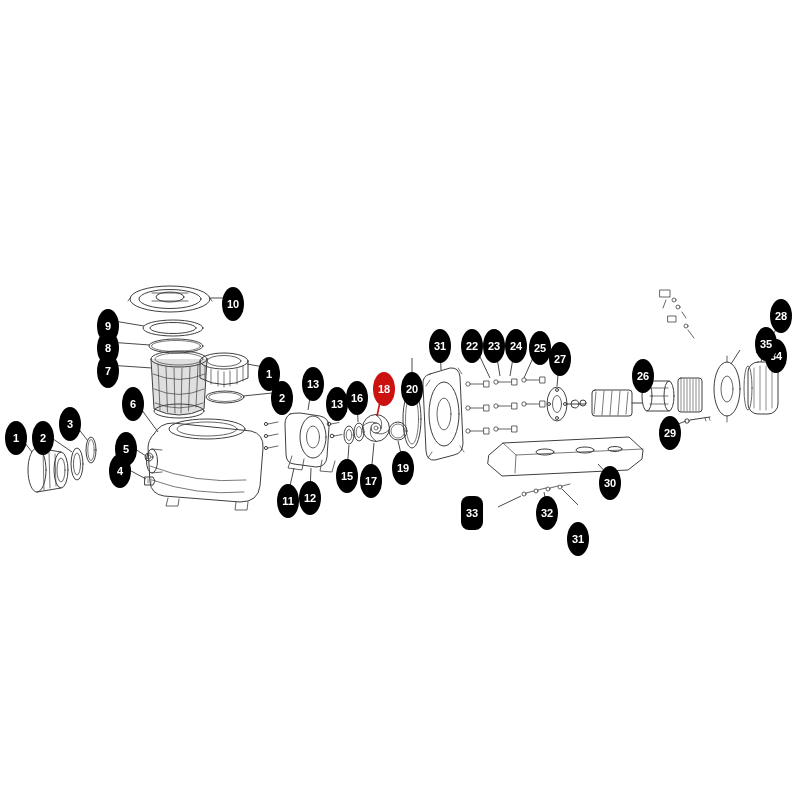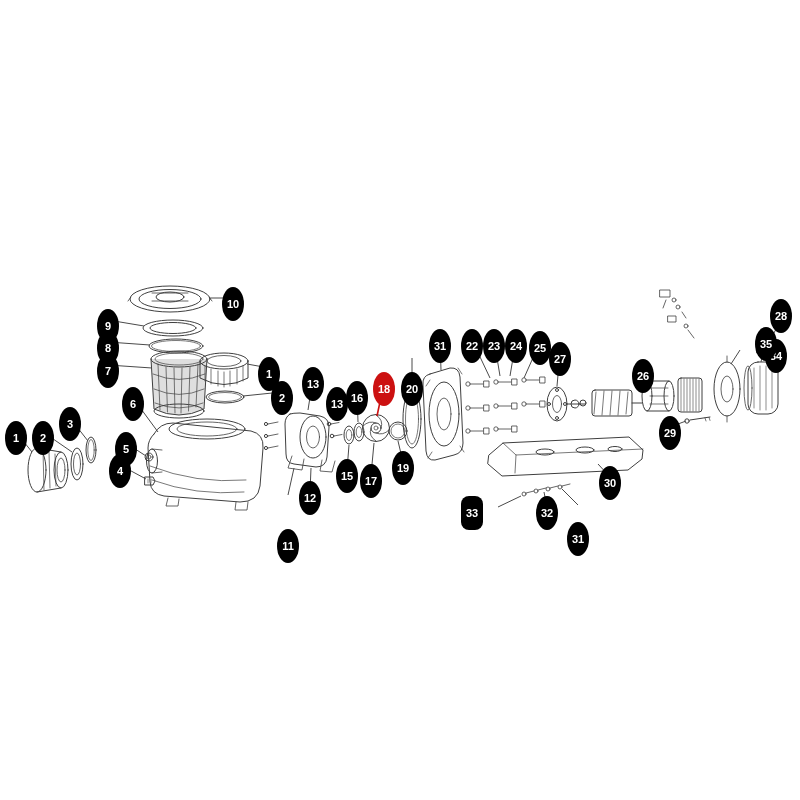--- a/index.html
+++ b/index.html
@@ -320,21 +320,21 @@
       <div class="callout" style="left: 59px; top: 407px;">3</div>
       <div class="callout" style="left: 109px; top: 454px;">4</div>
       <div class="callout" style="left: 115px; top: 432px;">5</div>
       <div class="callout" style="left: 122px; top: 387px;">6</div>
       <div class="callout" style="left: 97px; top: 354px;">7</div>
       <div class="callout" style="left: 97px; top: 331px;">8</div>
       <div class="callout" style="left: 97px; top: 309px;">9</div>
       <div class="callout" style="left: 222px; top: 287px;">10</div>
       <div class="callout" style="left: 258px; top: 357px;">1</div>
       <div class="callout" style="left: 271px; top: 381px;">2</div>
-      <div class="callout" style="left: 277px; top: 484px; margin-top: 45px;">11</div>
+      <div class="callout" style="left: 277px; top: 484px;">11</div>
       <div class="callout" style="left: 299px; top: 481px;">12</div>
       <div class="callout" style="left: 302px; top: 367px;">13</div>
       <div class="callout" style="left: 326px; top: 387px;">13</div>
       <div class="callout" style="left: 336px; top: 459px;">15</div>
       <div class="callout" style="left: 346px; top: 381px;">16</div>
       <div class="callout" style="left: 360px; top: 464px;">17</div>
       <div class="callout highlight" style="left: 373px; top: 372px;">18</div>
       <div class="callout" style="left: 392px; top: 451px;">19</div>
       <div class="callout" style="left: 401px; top: 347px; margin-top: 25px;">20</div>
       <div class="callout" style="left: 429px; top: 329px;">31</div>

